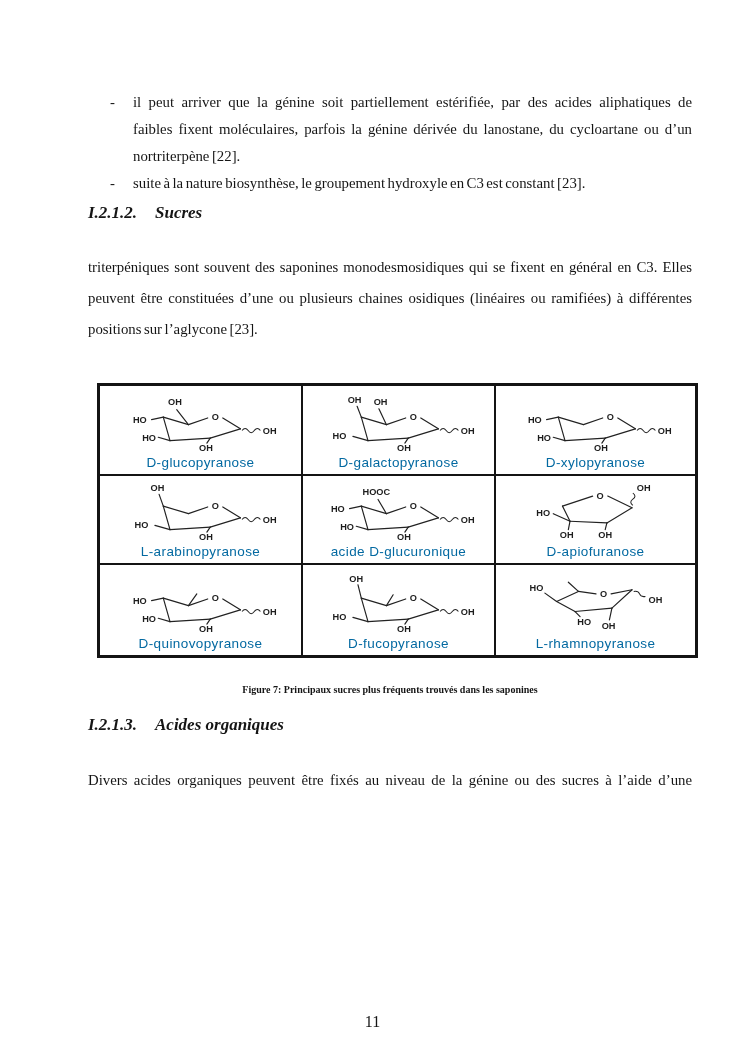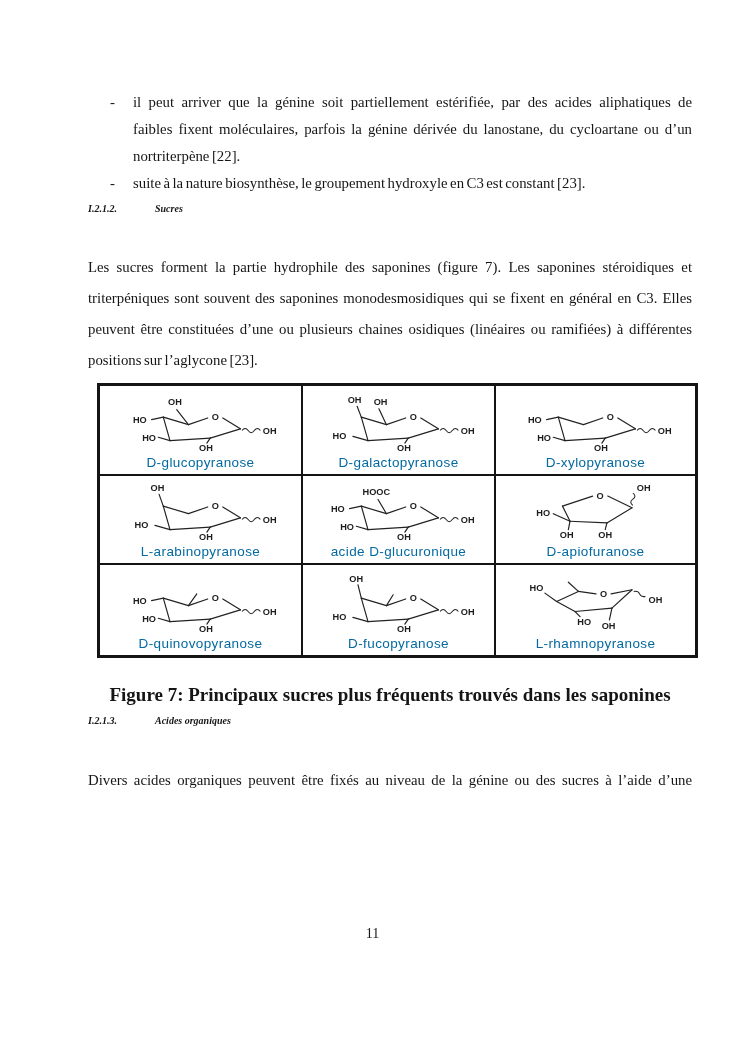--- a/index.html
+++ b/index.html
@@ -11,26 +11,26 @@
   .body-text{position:absolute;left:88px;width:604px;font-size:14.8px;}
   .line{
     line-height:27px;height:27px;overflow:hidden;
     text-align:justify;text-align-last:justify;word-spacing:-1.2px;
   }
   .para .line{line-height:31px;height:31px;}
   .line.last{text-align-last:left;}
   .bullet{position:relative;padding-left:45px;}
   .bullet .marker{position:absolute;left:22px;top:0;line-height:27px;}
   .heading{position:absolute;left:88px;width:604px;display:flex;
-    font-size:10px;font-weight:bold;font-style:italic;}
+    font-size:17px;font-weight:bold;font-style:italic;}
   .heading .h-num{width:67px;flex:0 0 auto;}
   .caption{position:absolute;left:88px;width:604px;text-align:center;
-    font-size:19px;font-weight:bold;}
-  .page-number{position:absolute;left:0;top:926px;width:745px;text-align:center;
-    font-size:14px;}
+    font-size:10px;font-weight:bold;}
+  .page-number{position:absolute;left:0;top:1013px;width:745px;text-align:center;
+    font-size:16px;}
   
   #figure-grid{
     position:absolute;left:97px;top:383px;width:601px;height:275px;
     box-sizing:border-box;border:3px solid #141414;background:#fff;
     display:grid;grid-template-columns:203px 193px 1fr;grid-template-rows:1fr 1fr 1fr;
   }
   .fig-cell{
     box-sizing:border-box;border-right:2px solid #141414;border-bottom:2px solid #141414;
     display:flex;flex-direction:column;align-items:center;justify-content:flex-end;
     padding:19px 0 3px;overflow:hidden;
@@ -64,21 +64,20 @@
       <div class="line last">suite à la nature biosynthèse, le groupement hydroxyle en C3 est constant [23].</div>
     </div>
   </div>
 
   <div class="heading" style="top:203px;">
     <span class="h-num">I.2.1.2.</span>
     <span class="h-title">Sucres</span>
   </div>
 
   <div class="body-text para" style="top:252px;">
-    <div class="line">Les sucres forment la partie hydrophile des saponines (figure 7). Les saponines stéroidiques et</div>
     <div class="line">triterpéniques sont souvent des saponines monodesmosidiques qui se fixent en général en C3. Elles</div>
     <div class="line">peuvent être constituées d’une ou plusieurs chaines osidiques (linéaires ou ramifiées) à différentes</div>
     <div class="line last">positions sur l’aglycone [23].</div>
   </div>
 
   <div id="figure-grid">
       <div class="fig-cell">
         <svg viewBox="0 0 190 74" class="structure">
           <line x1="50" y1="30" x2="80" y2="39"></line>
           <line x1="80" y1="39" x2="103" y2="31"></line>

